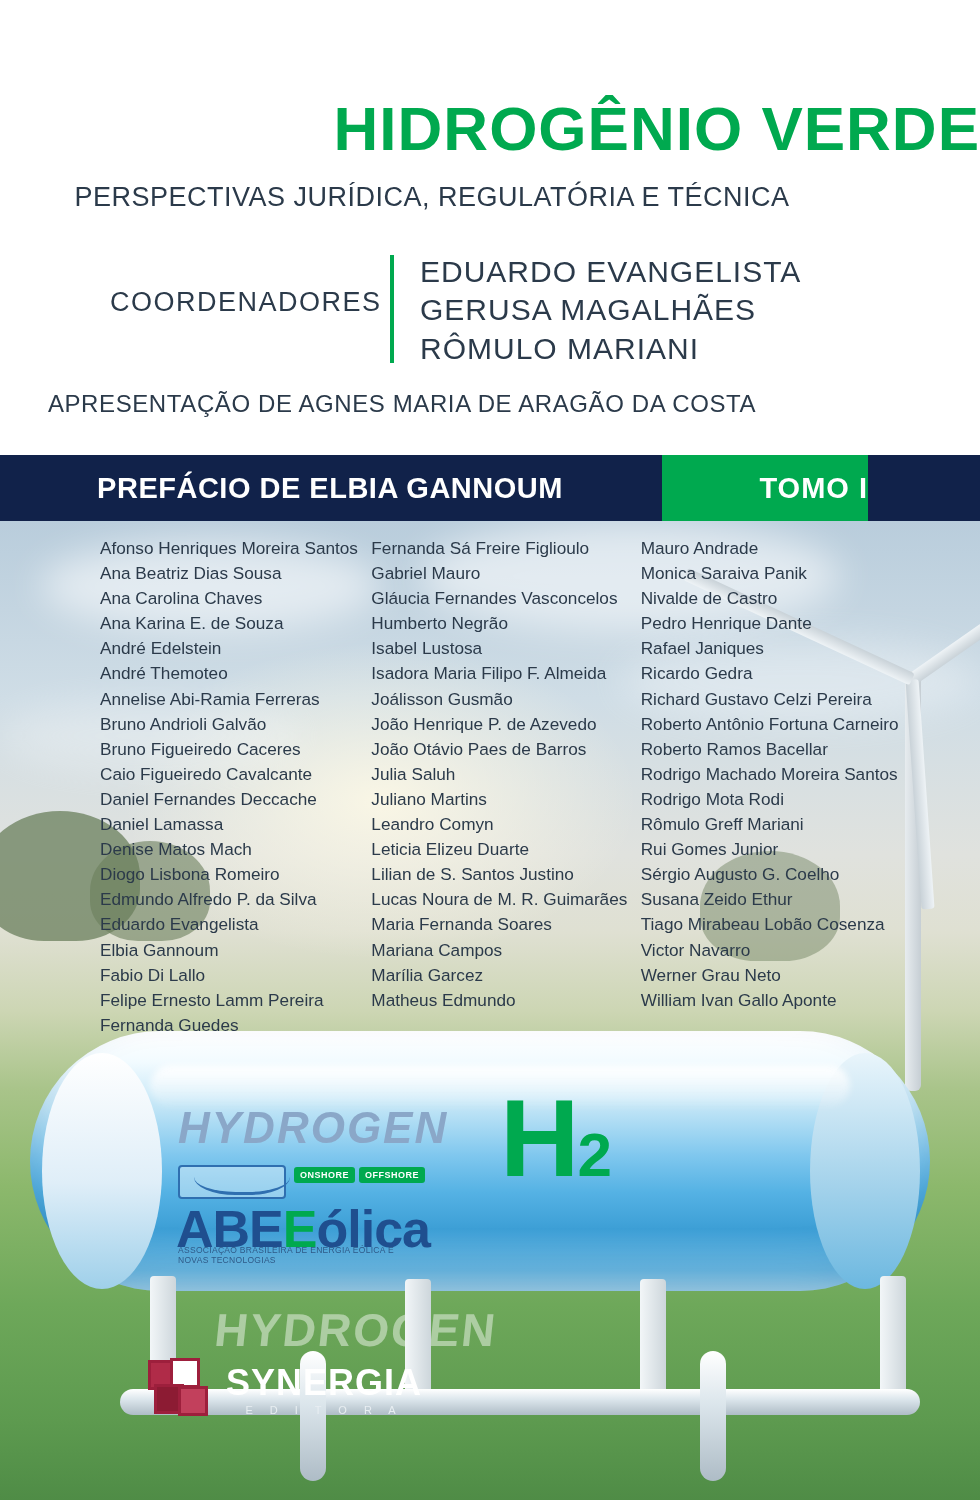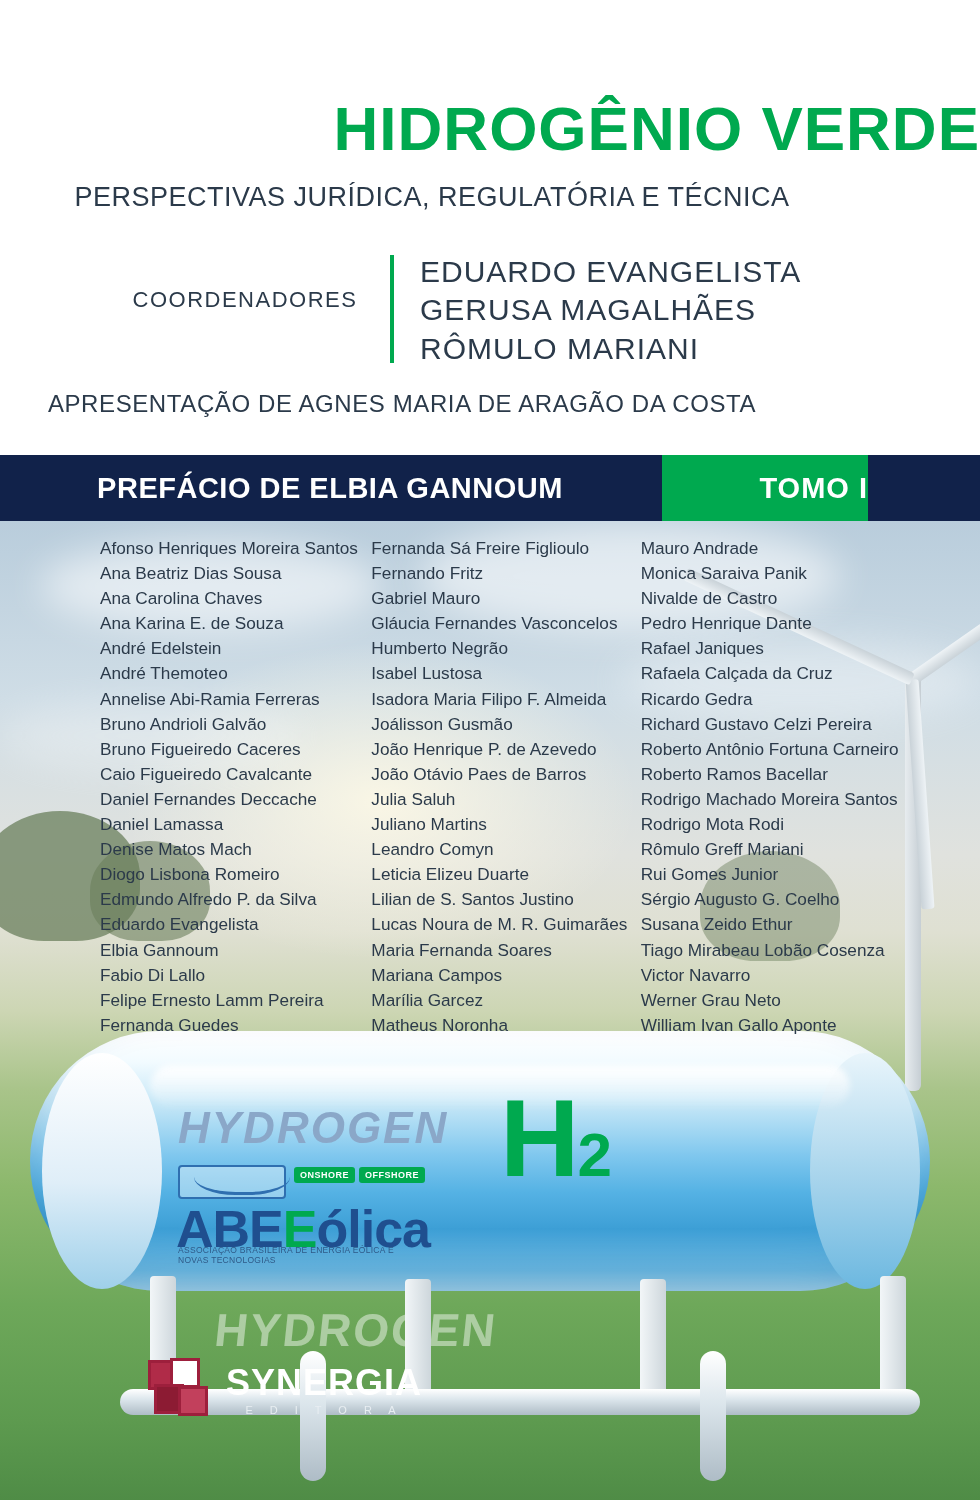--- a/index.html
+++ b/index.html
@@ -46,21 +46,21 @@
   .coord-block {
     position: absolute;
     top: 253px; left: 0; width: 980px;
     height: 110px;
   }
   .coord-label {
     position: absolute;
     left: 110px; top: 34px;
     width: 270px;
     text-align: center;
-    font-size: 22px;
+    font-size: 27px;
     letter-spacing: 1.5px;
     color: #2b3a4a;
   }
   .coord-divider {
     position: absolute;
     left: 390px; top: 2px;
     width: 4px; height: 108px;
     background: #00a94f;
   }
   .coord-names {
@@ -416,47 +416,45 @@
       <li>Diogo Lisbona Romeiro</li>
       <li>Edmundo Alfredo P. da Silva</li>
       <li>Eduardo Evangelista</li>
       <li>Elbia Gannoum</li>
       <li>Fabio Di Lallo</li>
       <li>Felipe Ernesto Lamm Pereira</li>
       <li>Fernanda Guedes</li>
     </ul>
     <ul class="col c2">
       <li>Fernanda Sá Freire Figlioulo</li>
-      <li>Fernando Fritz</li>
       <li>Gabriel Mauro</li>
       <li>Gláucia Fernandes Vasconcelos</li>
       <li>Humberto Negrão</li>
       <li>Isabel Lustosa</li>
       <li>Isadora Maria Filipo F. Almeida</li>
       <li>Joálisson Gusmão</li>
       <li>João Henrique P. de Azevedo</li>
       <li>João Otávio Paes de Barros</li>
       <li>Julia Saluh</li>
       <li>Juliano Martins</li>
       <li>Leandro Comyn</li>
       <li>Leticia Elizeu Duarte</li>
       <li>Lilian de S. Santos Justino</li>
       <li>Lucas Noura de M. R. Guimarães</li>
       <li>Maria Fernanda Soares</li>
       <li>Mariana Campos</li>
       <li>Marília Garcez</li>
-      <li>Matheus Noronha</li>
+      <li>Matheus Edmundo</li>
     </ul>
     <ul class="col c3">
       <li>Mauro Andrade</li>
       <li>Monica Saraiva Panik</li>
       <li>Nivalde de Castro</li>
       <li>Pedro Henrique Dante</li>
       <li>Rafael Janiques</li>
-      <li>Rafaela Calçada da Cruz</li>
       <li>Ricardo Gedra</li>
       <li>Richard Gustavo Celzi Pereira</li>
       <li>Roberto Antônio Fortuna Carneiro</li>
       <li>Roberto Ramos Bacellar</li>
       <li>Rodrigo Machado Moreira Santos</li>
       <li>Rodrigo Mota Rodi</li>
       <li>Rômulo Greff Mariani</li>
       <li>Rui Gomes Junior</li>
       <li>Sérgio Augusto G. Coelho</li>
       <li>Susana Zeido Ethur</li>

